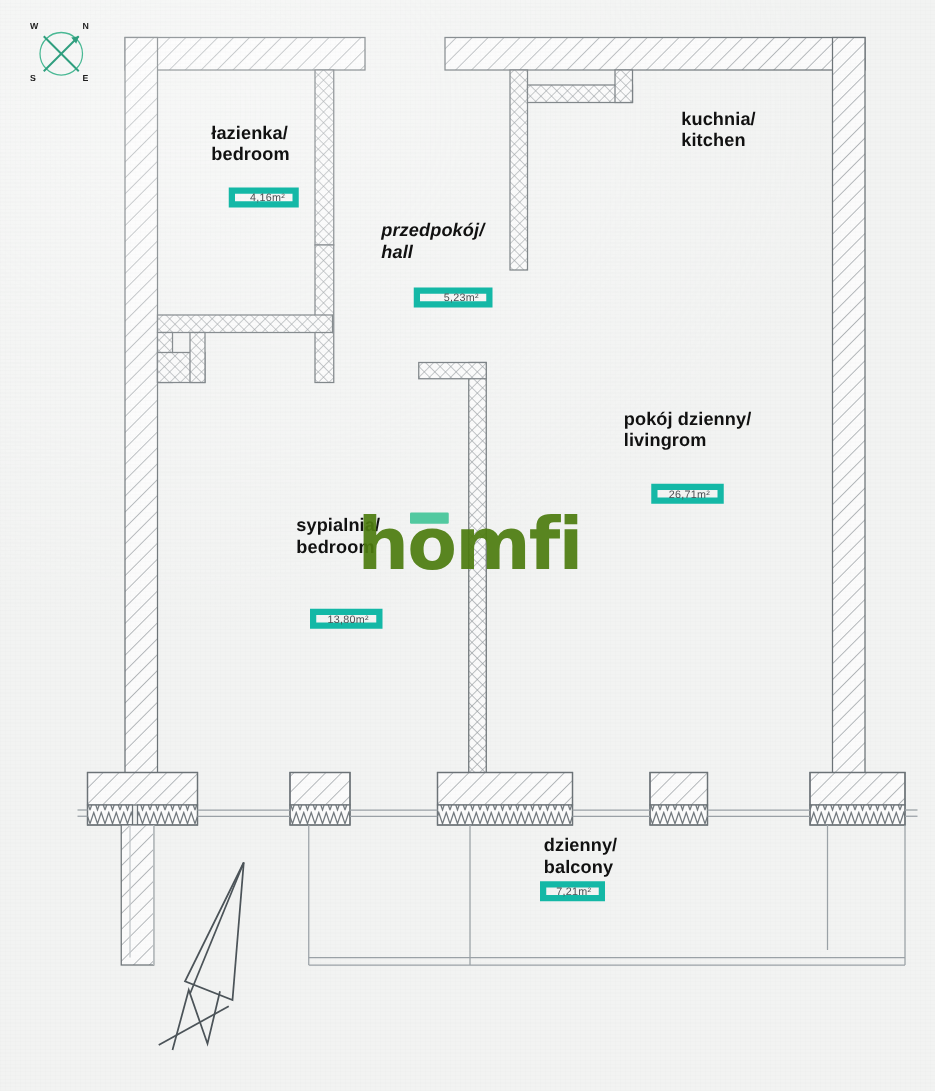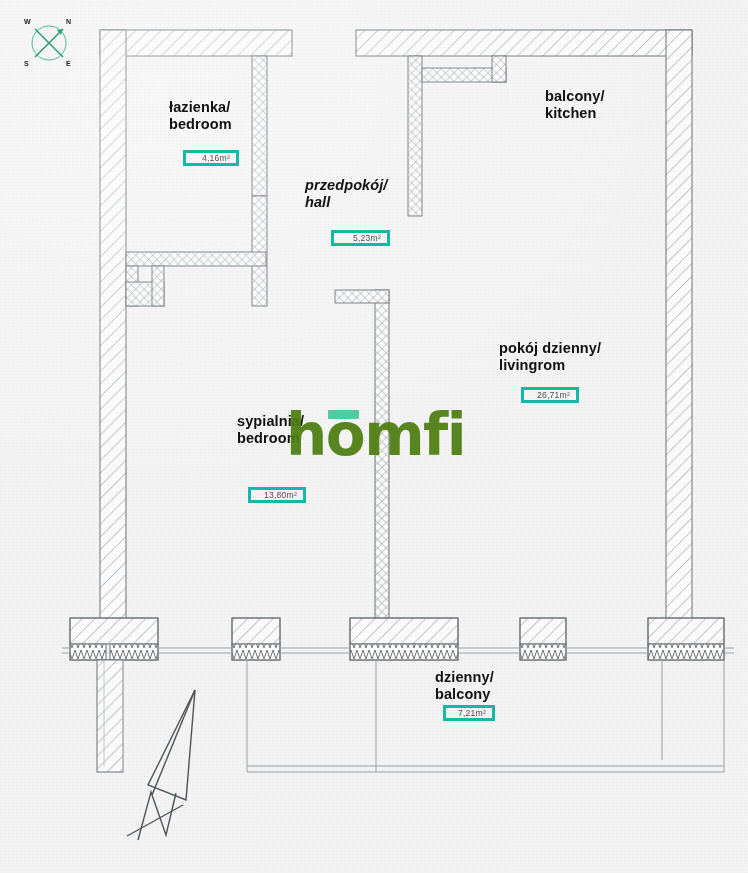--- a/index.html
+++ b/index.html
@@ -18,21 +18,21 @@
   }
   #svgwrap{position:absolute;inset:0;}
   svg{display:block;}
 
   
   .room-label{
     position:absolute;color:#111;font-weight:700;font-size:14.5px;line-height:1.18;
     letter-spacing:.1px;white-space:pre-line;
   }
   .area-box{
-    position:absolute;border:3px solid #14b8a6;background:rgba(255,255,255,.12);
+    position:absolute;border:5px solid #14b8a6;background:rgba(255,255,255,.12);
     color:#4b5053;font-size:8.6px;font-weight:400;
     display:flex;align-items:center;justify-content:flex-end;
     padding-right:6px;box-sizing:border-box;letter-spacing:.2px;
   }
 
   
   #compass{position:absolute;left:18px;top:12px;width:62px;height:62px;}
   .cmp-letter{
     position:absolute;font-size:7px;font-weight:700;color:#1d1d1d;
   }
@@ -181,37 +181,37 @@
     <span class="cmp-letter" style="left:6px;top:6px;">W</span>
     <span class="cmp-letter" style="left:48px;top:6px;">N</span>
     <span class="cmp-letter" style="left:6px;top:48px;">S</span>
     <span class="cmp-letter" style="left:48px;top:48px;">E</span>
   </div>
 
   <div class="room-label" style="left:169px;top:99px;">łazienka/
 bedroom</div>
   <div class="area-box" style="left:183px;top:150px;width:56px;height:16px;">4,16m²</div>
 
-  <div class="room-label" style="left:545px;top:88px;">balcony/
+  <div class="room-label" style="left:545px;top:88px;">kuchnia/
 kitchen</div>
 
   <div class="room-label" style="left:305px;top:177px;font-style:italic;">przedpokój/
 hall</div>
   <div class="area-box" style="left:331px;top:230px;width:56px;height:16px;padding-left:47px;">5,23m²</div>
 
-  <div class="room-label" style="left:499px;top:328px;margin-top:12px;">pokój dzienny/
+  <div class="room-label" style="left:499px;top:328px;">pokój dzienny/
 livingrom</div>
   <div class="area-box" style="left:521px;top:387px;width:58px;height:16px;text-align:right;">26,71m²</div>
 
   <div class="room-label" style="left:237px;top:413px;">sypialnia/
 bedroom</div>
   <div class="area-box" style="left:248px;top:487px;width:58px;height:16px;">13,80m²</div>
 
   <div class="room-label" style="left:435px;top:669px;">dzienny/
 balcony</div>
-  <div class="area-box" style="left:443px;top:705px;width:52px;height:16px;">7,21m²</div>
+  <div class="area-box" style="left:432px;top:705px;width:52px;height:16px;">7,21m²</div>
 
   <div id="watermark">
     <div id="wm-text">homfi</div>
     <div id="wm-bar"></div>
   </div>
 
 </div>
 
 </body></html>

